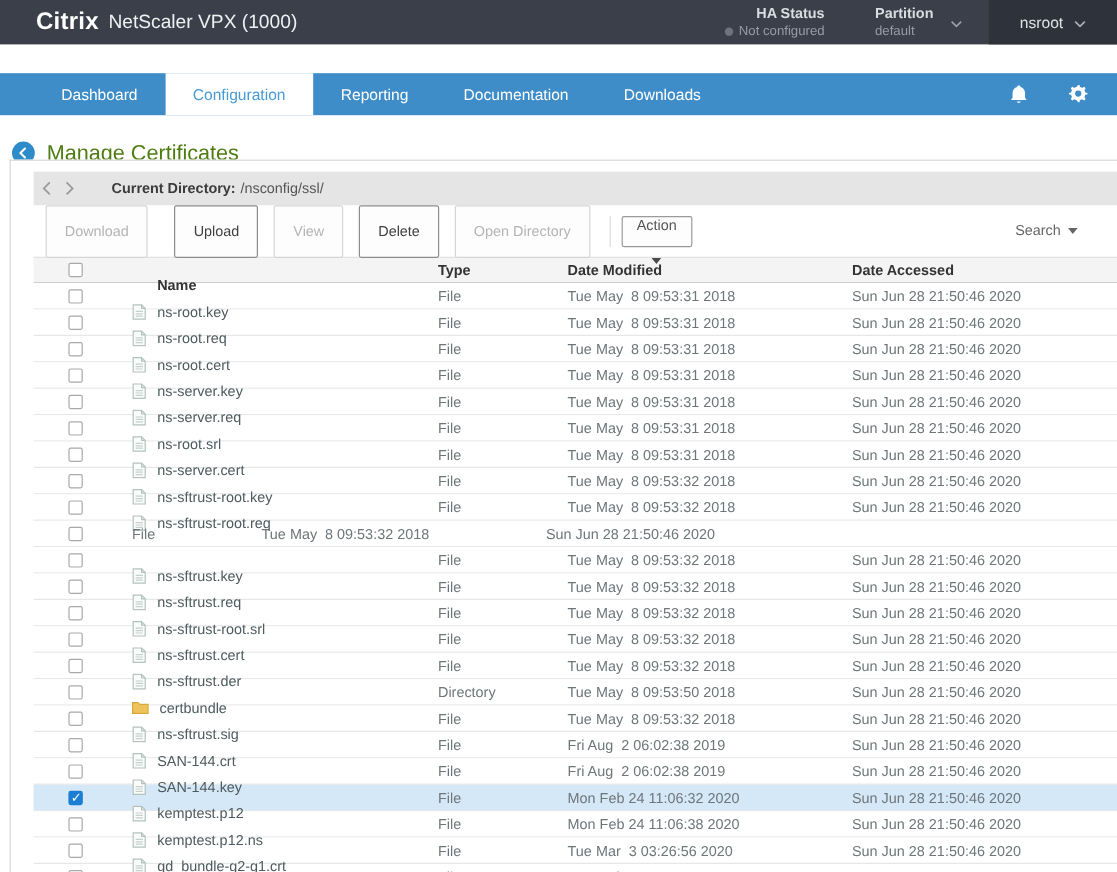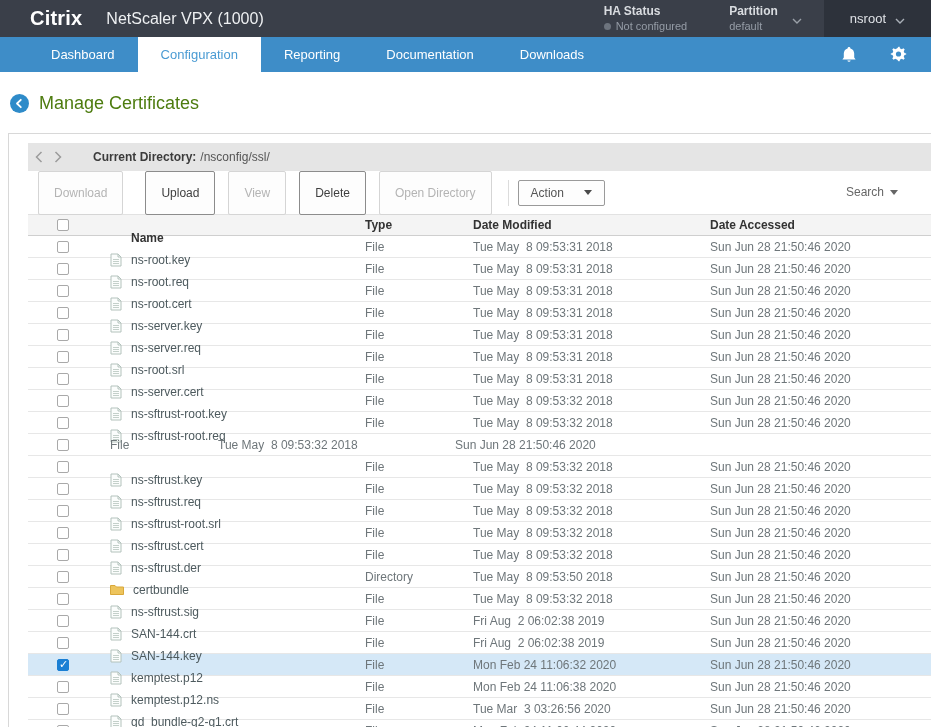--- a/index.html
+++ b/index.html
@@ -8,34 +8,34 @@
     width: 931px; height: 727px; overflow: hidden;
     background: #ffffff;
     font-family: "Liberation Sans", "DejaVu Sans", sans-serif;
     position: relative;
   }
 
   
   .topbar { height: 37px; background: #3a3f49; display: flex; align-items: center; }
   .brand { margin-left: 30px; display: flex; align-items: center; cursor: default; }
   .brand-bold { color: #ffffff; font-size: 20px; font-weight: bold; letter-spacing: .2px; }
-  .brand-rest { color: #eef0f2; font-size: 16px; margin-left: 24px; font-weight: 400; }
+  .brand-rest { color: #eef0f2; font-size: 16px; margin-left: 8px; font-weight: 400; }
   .topbar-right { margin-left: auto; display: flex; align-items: center; height: 100%; }
   .status-block { margin-right: 42px; line-height: 1.25; }
-  .status-title-row { display: flex; align-items: center; gap: 6px; }
+  .status-title-row { display: flex; align-items: center; gap: 6px; justify-content: flex-end; }
   .status-title { color: #d9dce0; font-size: 12px; font-weight: 600; }
   .status-sub { display: flex; align-items: center; gap: 5px; margin-top: 1px; }
   .status-dot { width: 7px; height: 7px; border-radius: 50%; background: #6d747e; }
   .status-value { color: #959ca6; font-size: 11px; }
   .chev { display: inline-block; }
   .user-block { background: #2d323b; height: 100%; display: flex; align-items: center; gap: 9px; padding: 0 26px; cursor: pointer; }
   .user-name { color: #dfe2e6; font-size: 13px; }
 
   
-  .navbar { height: 35px; background: #3e8dc8; display: flex; align-items: stretch; padding-left: 28px; position: relative; }
+  .navbar { height: 35px; background: #3e8dc8; display: flex; align-items: stretch; padding-left: 28px; position: relative; margin-top: 24px; }
   .tab { padding: 0 23px; display: flex; align-items: center; font-size: 13px; color: #ffffff; cursor: pointer; }
   .tab.active { background: #ffffff; color: #4a9bd3; }
   .nav-icons { position: absolute; right: 24px; top: 0; height: 35px; display: flex; align-items: center; gap: 33px; }
   .nav-icon { cursor: pointer; display: flex; align-items: center; }
 
   
   .page-head { display: flex; align-items: center; gap: 10px; margin: 21px 0 0 10px; }
   .back-circle { width: 19px; height: 19px; border-radius: 50%; background: #2e8bc9; display: flex; align-items: center; justify-content: center; cursor: pointer; flex: none; }
   .page-title { font-size: 18px; color: #4d7c0f; font-weight: 400; }
 
@@ -48,21 +48,21 @@
   .dir-arrow + .dir-arrow { margin-left: 11px; }
   .dir-label { margin-left: 31px; font-weight: bold; color: #3b3b3b; }
   .dir-path { margin-left: 4px; color: #555555; }
 
   .toolbar { margin-top: 8px; display: flex; align-items: center; height: 27px; position: relative; }
   .btn { height: 44px; padding: 0 15px; background: #fdfdfd; border: 1px solid #8c8c8c; border-radius: 2px; font-size: 12px; color: #3f3f3f; font-family: inherit; cursor: pointer; }
   .btn:first-of-type { margin-left: 10px; margin-right: 22px; }
   .btn { margin-right: 13px; }
   .btn.disabled { border-color: #d5d5d5; color: #b4b4b4; cursor: default; }
   .vdiv { width: 1px; height: 26px; background: #dcdcdc; margin: 0 9px 0 3px; }
-  .action-btn { height: 26px; display: flex; align-items: center; gap: 20px; padding: 0 12px; background: #fdfdfd; border: 1px solid #9a9a9a; border-radius: 2px; font-size: 12px; color: #555; cursor: pointer; }
+  .action-btn { height: 26px; display: flex; align-items: center; gap: 20px; padding: 0 12px; background: #fdfdfd; border: 1px solid #9a9a9a; border-radius: 2px; font-size: 12px; color: #555; cursor: pointer; flex-direction: column; }
   .caret-down { width: 0; height: 0; border-left: 4px solid transparent; border-right: 4px solid transparent; border-top: 5px solid #4a4a4a; }
   .search { position: absolute; right: 33px; top: 6px; display: flex; align-items: center; gap: 6px; font-size: 12px; color: #666; cursor: pointer; }
   .search .caret-down { border-top-color: #666; }
 
   
   .table { margin-top: 8px; }
   .tr { display: flex; align-items: center; height: 22px; border-bottom: 1px solid #e7e7e7; font-size: 12px; background: #fff; }
   .tr.selected { background: #d5e8f7; }
   .thead { background: #f4f4f4; border-top: 1px solid #e2e2e2; border-bottom: 1px solid #cfcfcf; font-weight: bold; color: #333; }
   .col-check { width: 77px; padding-left: 29px; display: flex; align-items: center; }

